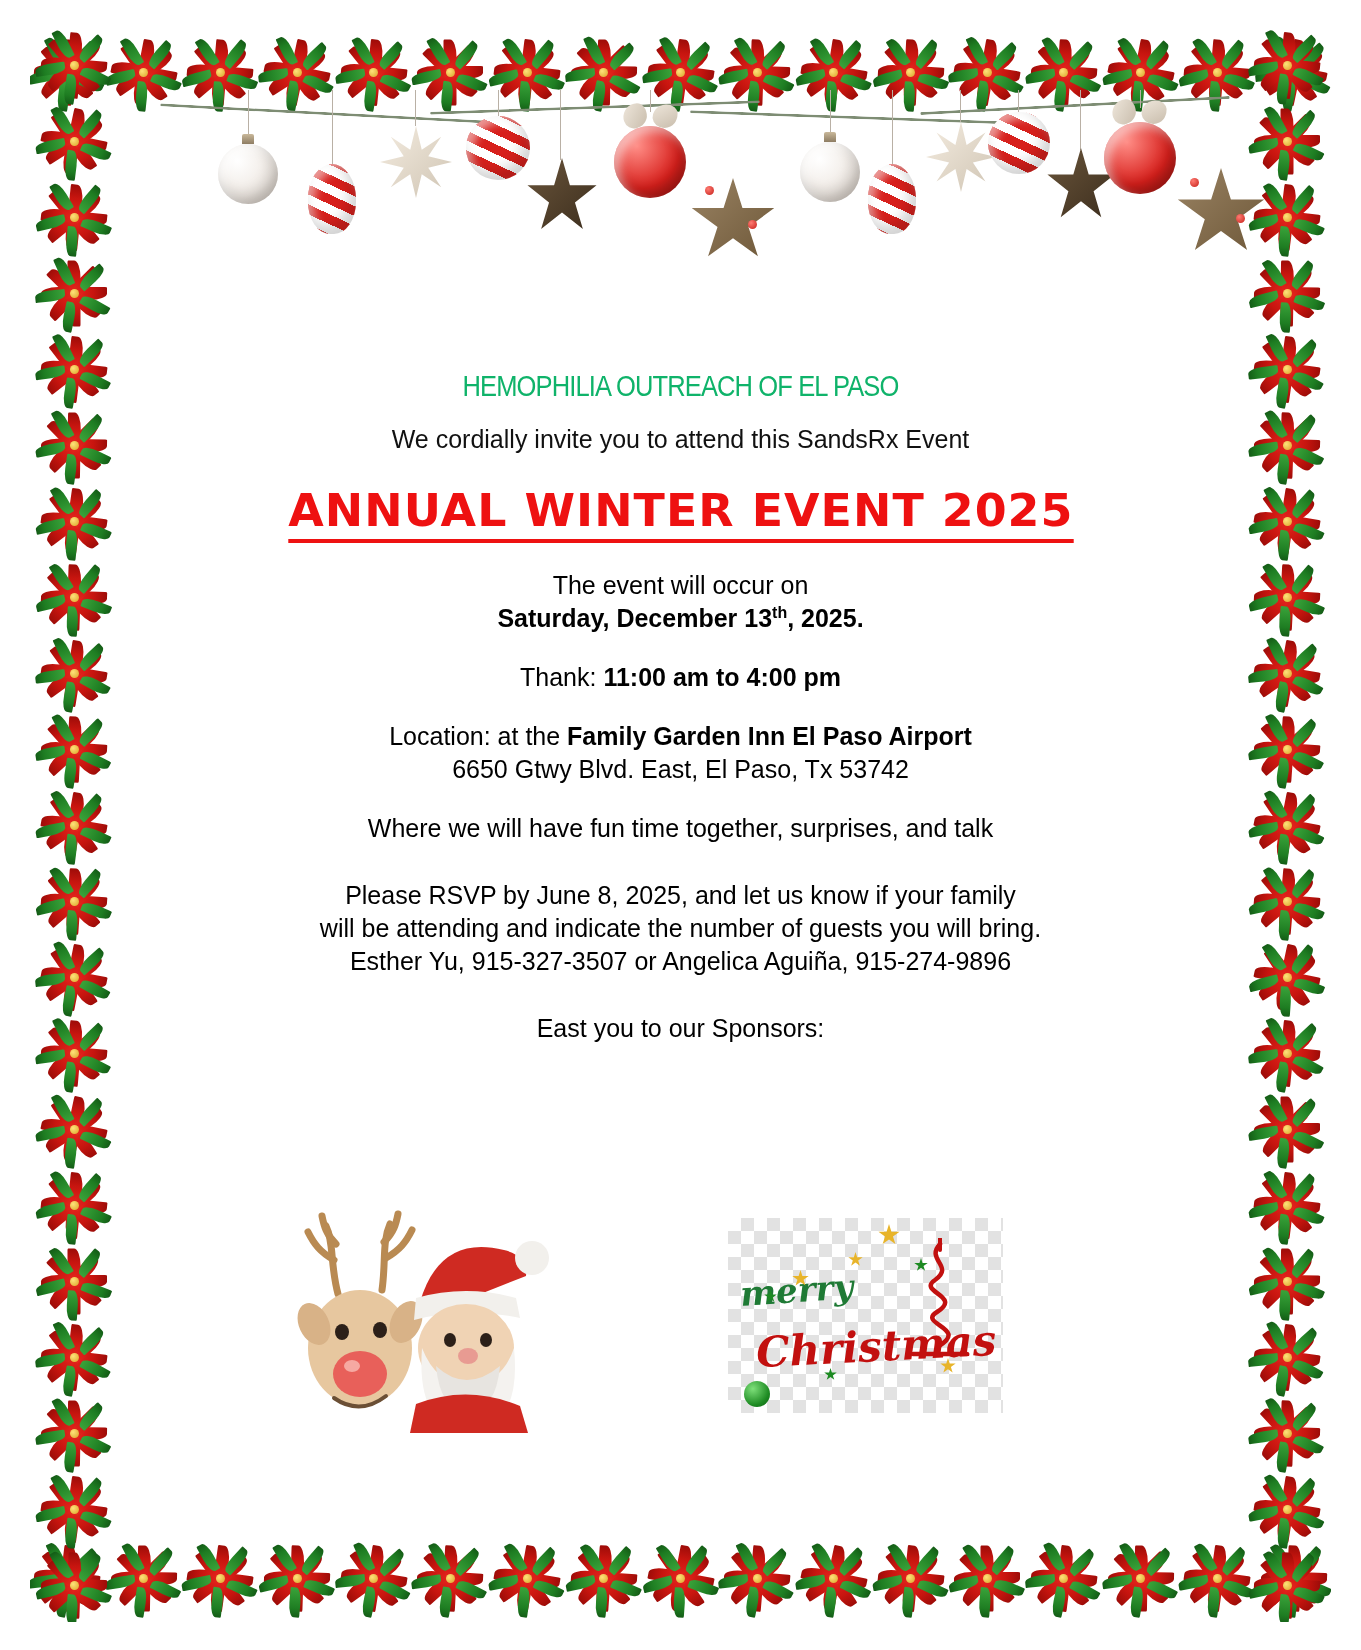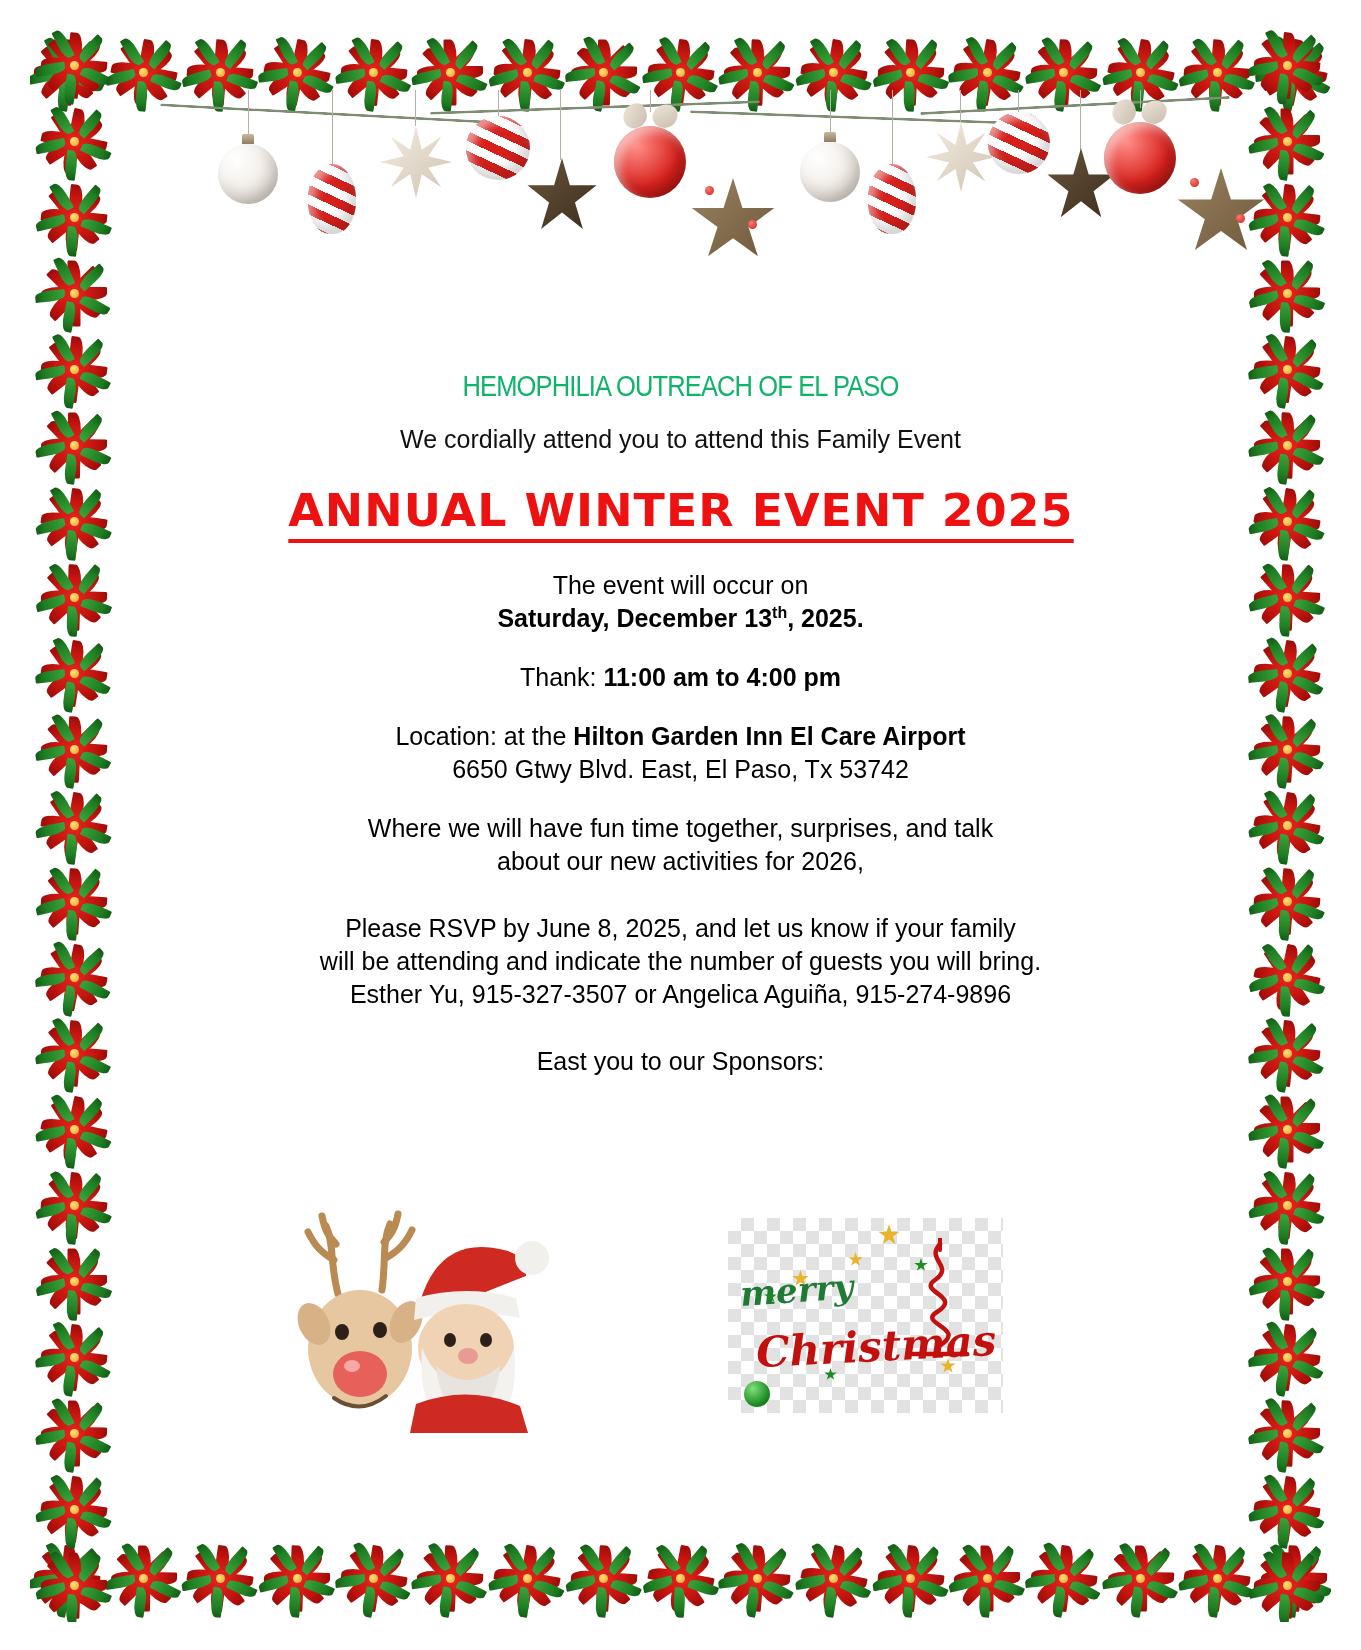--- a/index.html
+++ b/index.html
@@ -1539,42 +1539,41 @@
 
     <div class="twig-star" style="left:1046px; top:78px; width:90px; height:90px;"></div>
     <div class="berry" style="left:1060px; top:88px;"></div>
     <div class="berry" style="left:1106px; top:124px;"></div>
   </div>
 
   <div class="content">
 
     <div class="org-title">HEMOPHILIA OUTREACH OF EL PASO</div>
 
-    <div class="invite-line">We cordially attend you to attend this Family Event</div>
+    <div class="invite-line">We cordially invite you to attend this SandsRx Event</div>
 
     <div>
       <span class="event-title">ANNUAL WINTER EVENT 2025</span>
     </div>
 
     <p class="line">The event will occur on</p>
     <p class="line bold">
       <span>Saturday, December 13</span><span class="sup">th</span><span>, 2025.</span>
     </p>
 
     <p class="line blk">
       <span>Thank: </span><strong>11:00 am to 4:00 pm</strong>
     </p>
 
     <p class="line blk">
-      <span>Location: at the </span><strong>Hilton Garden Inn El Care Airport</strong>
+      <span>Location: at the </span><strong>Family Garden Inn El Paso Airport</strong>
     </p>
     <p class="line">6650 Gtwy Blvd. East, El Paso, Tx 53742</p>
 
     <p class="line blk">Where we will have fun time together, surprises, and talk</p>
-    <p class="line">about our new activities for 2026,</p>
 
     <p class="line blk-lg">Please RSVP by June 8, 2025, and let us know if your family</p>
     <p class="line">will be attending and indicate the number of guests you will bring.</p>
 
     <p class="line">Esther Yu, 915-327-3507 or Angelica Aguiña, 915-274-9896</p>
 
     <p class="line blk-lg">East you to our Sponsors:</p>
   </div>
 
   <svg class="santa-art" viewBox="0 0 265 235">

